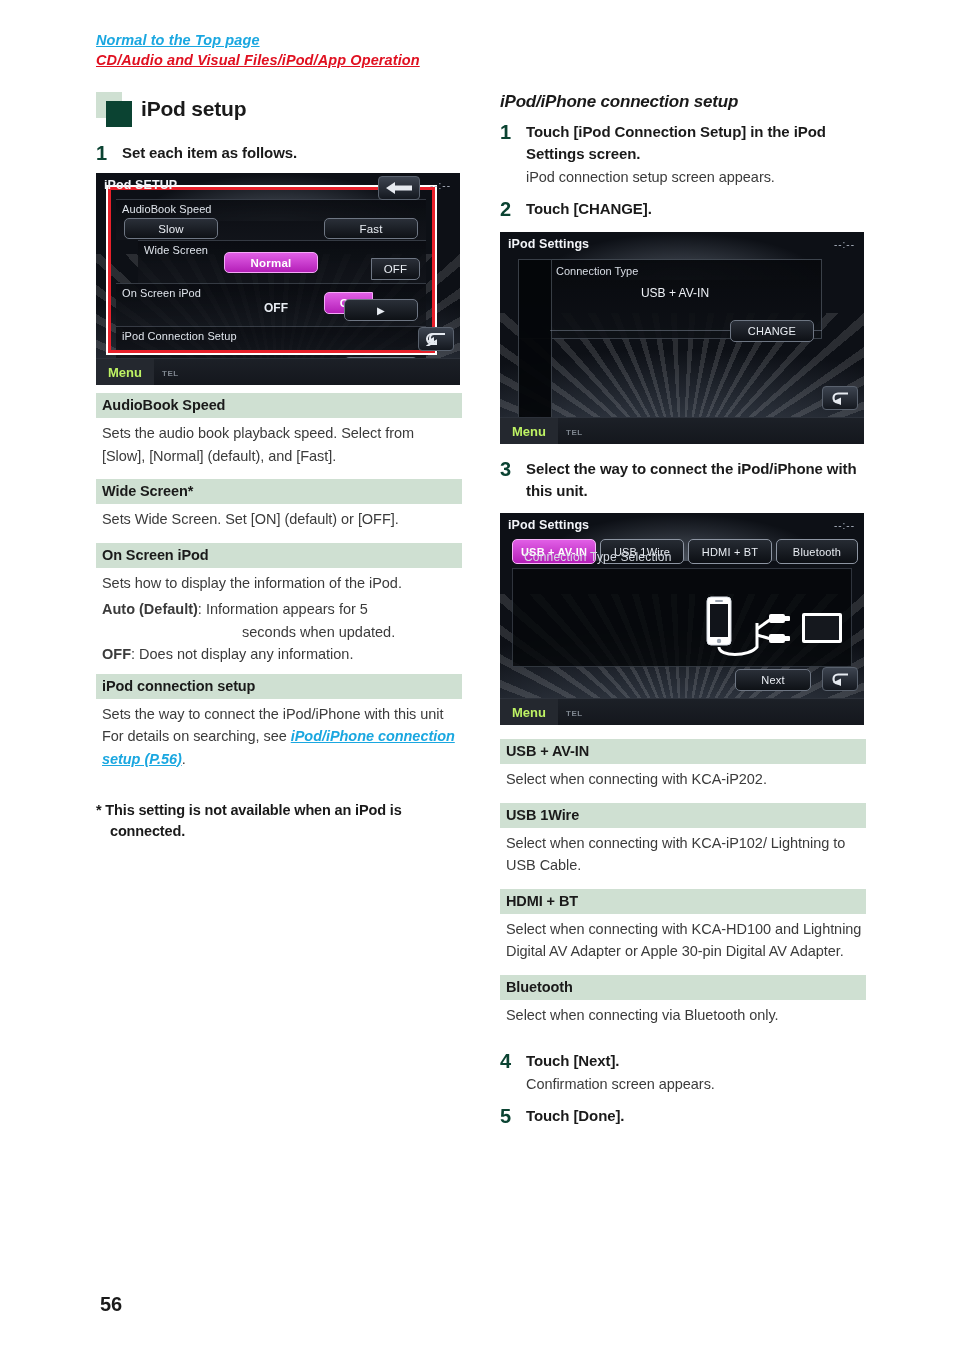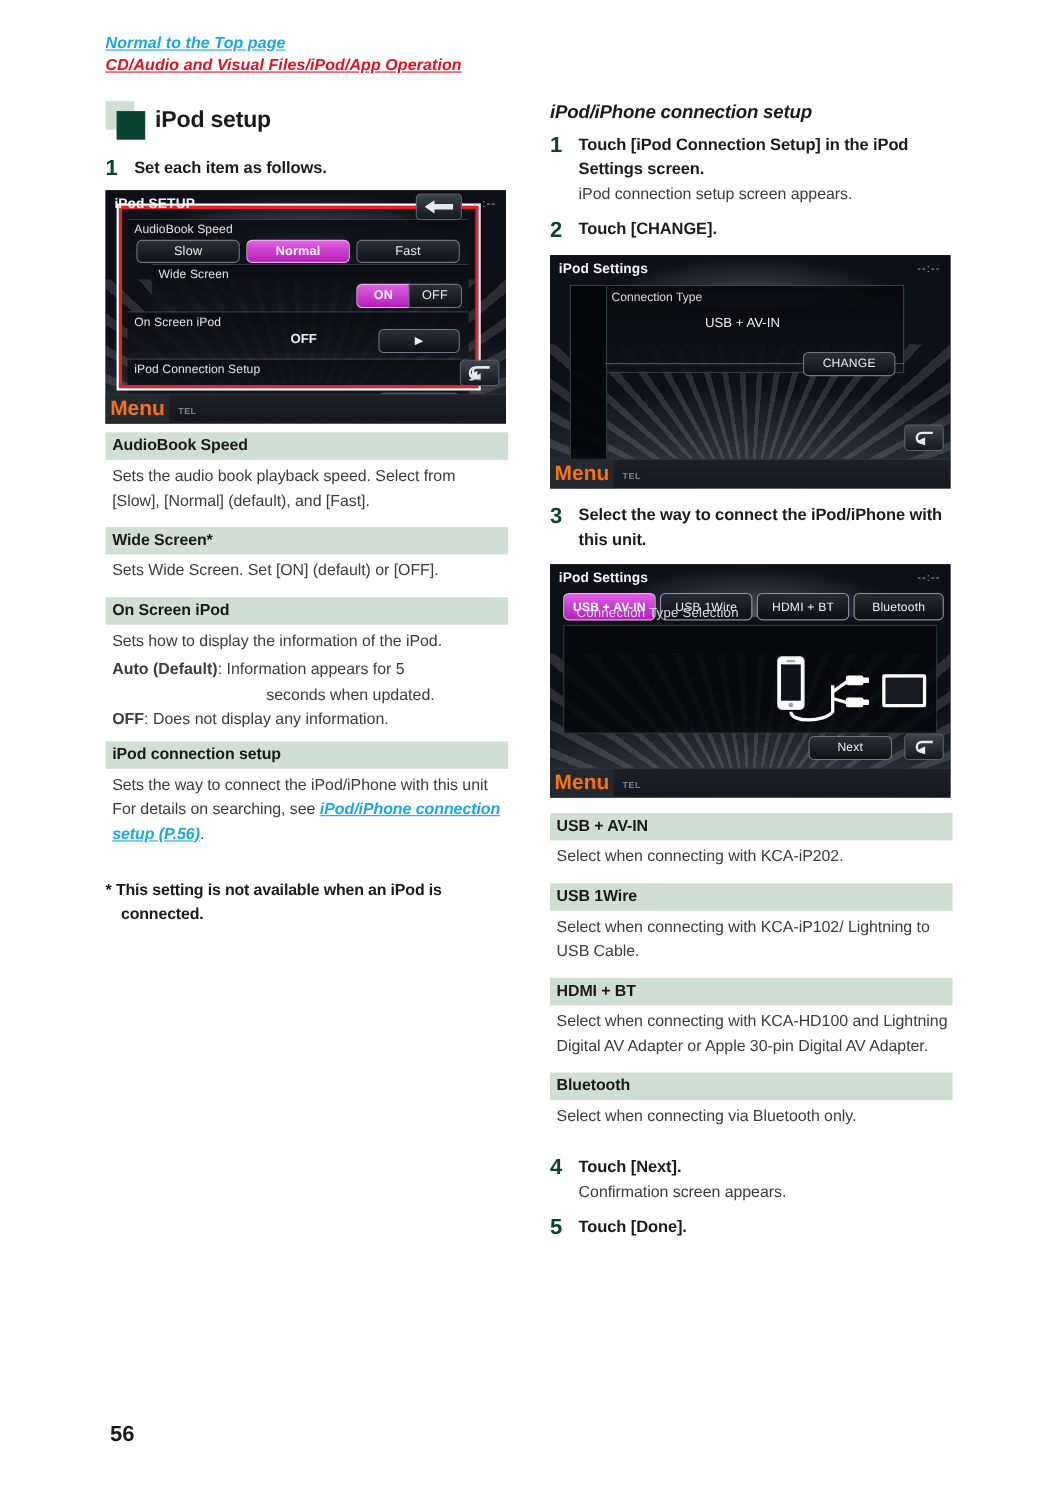--- a/index.html
+++ b/index.html
@@ -252,22 +252,22 @@
     height: 26px;
     background: linear-gradient(#1c2027, #14171d);
     border-top: 1px solid #2c313a;
     z-index: 8;
   }
   .shot-menu {
     position: absolute;
     left: 0; bottom: 0;
     width: 58px; height: 26px;
     background: #24282f;
-    color: #f97316;
-    font-size: 19px;
+    color: #bef264;
+    font-size: 13px;
     font-weight: bold;
     display: flex;
     align-items: center;
     justify-content: center;
     z-index: 9;
   }
   .shot-tel {
     position: absolute;
     left: 66px; bottom: 7px;
     font-size: 8px;
@@ -314,20 +314,21 @@
     display: flex;
     align-items: center;
     justify-content: center;
     letter-spacing: 0.2px;
   }
   .sbtn.on {
     background: linear-gradient(#e15fe6, #b41fb8);
     border-color: #f4a8f7;
     color: #ffffff;
     font-weight: bold;
+    margin-top: 34px;
   }
   .sval {
     position: absolute;
     font-size: 12px;
     color: #e9edf3;
     font-weight: bold;
   }
 
   
   .panel2 {

